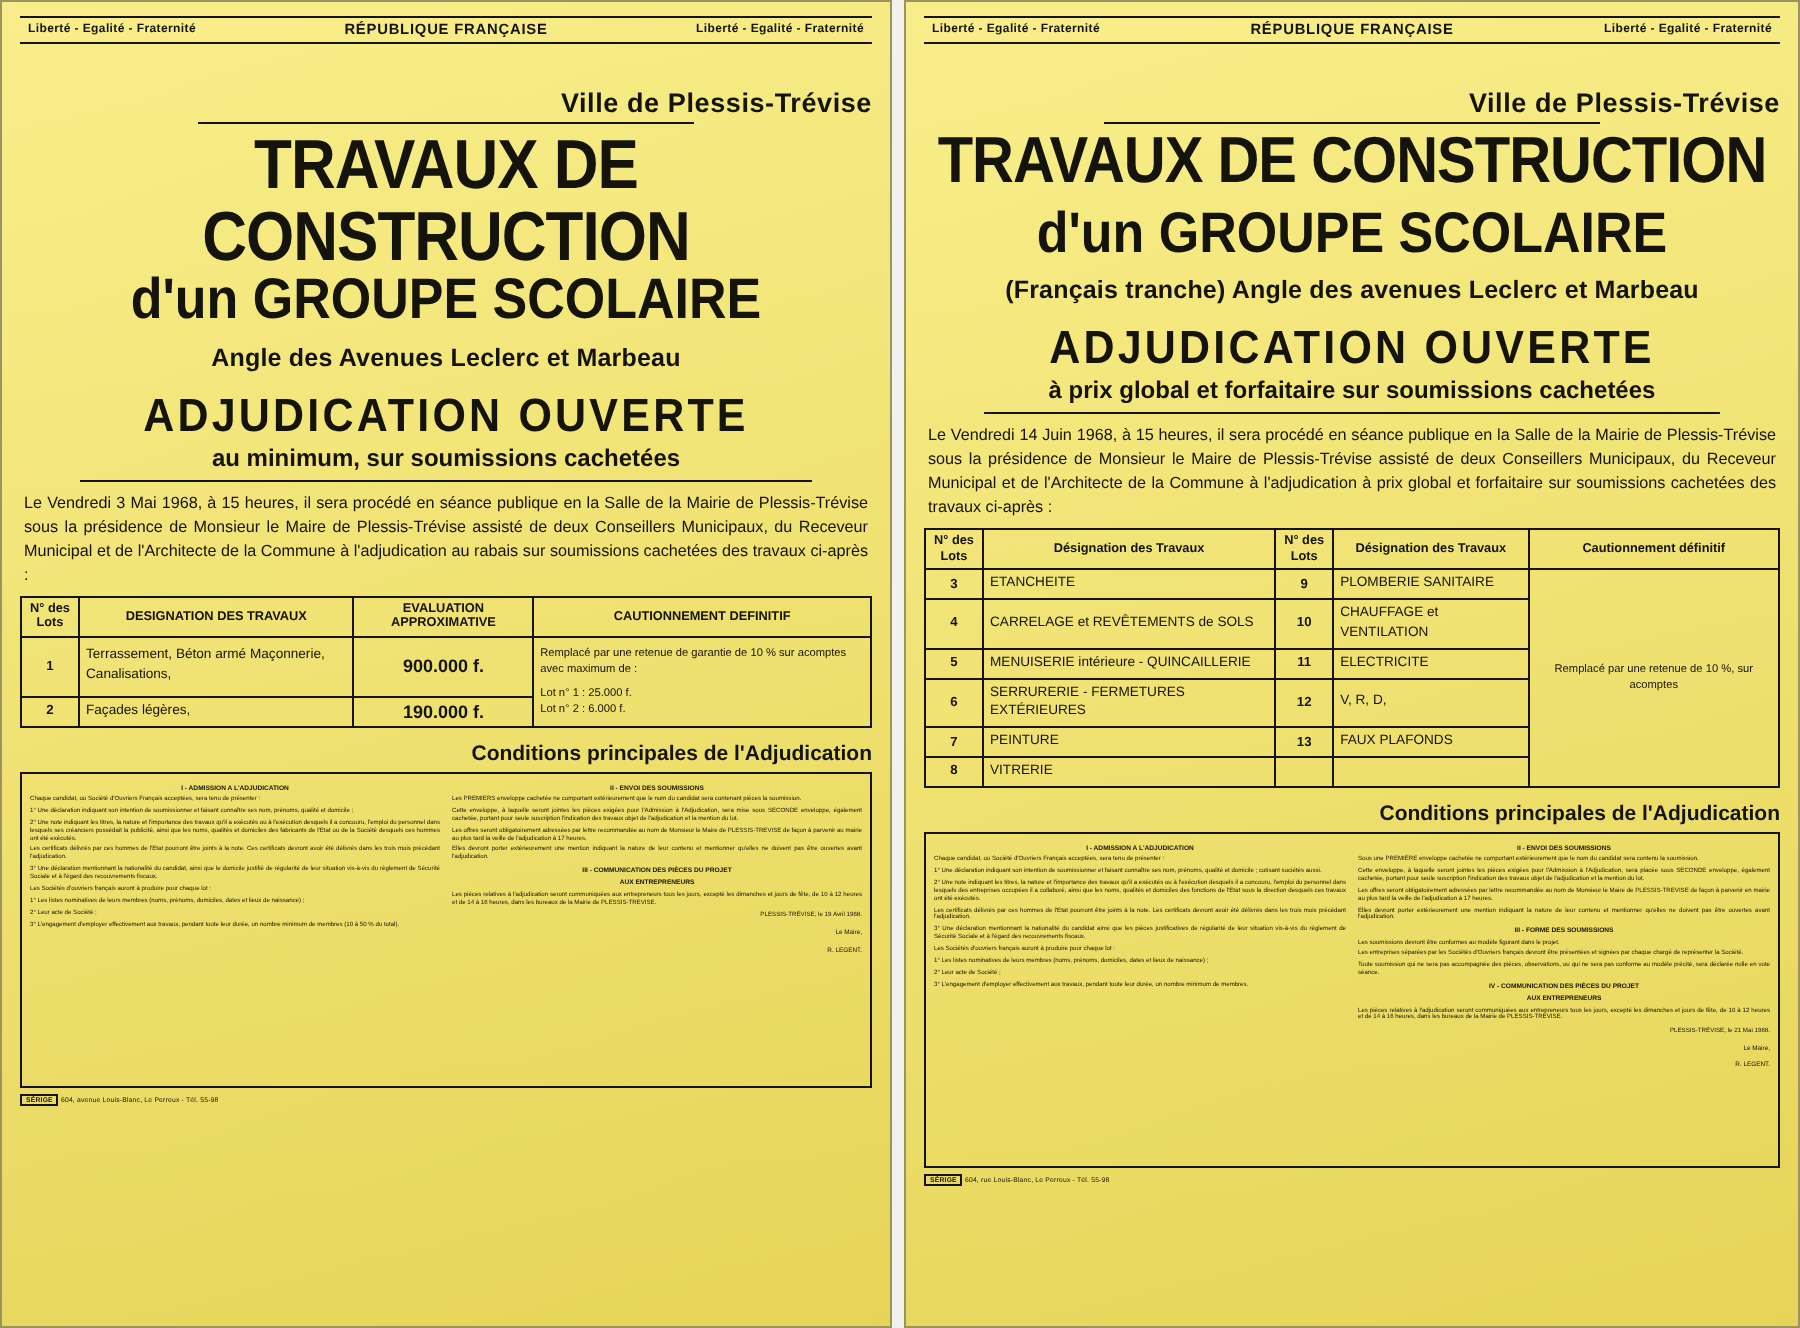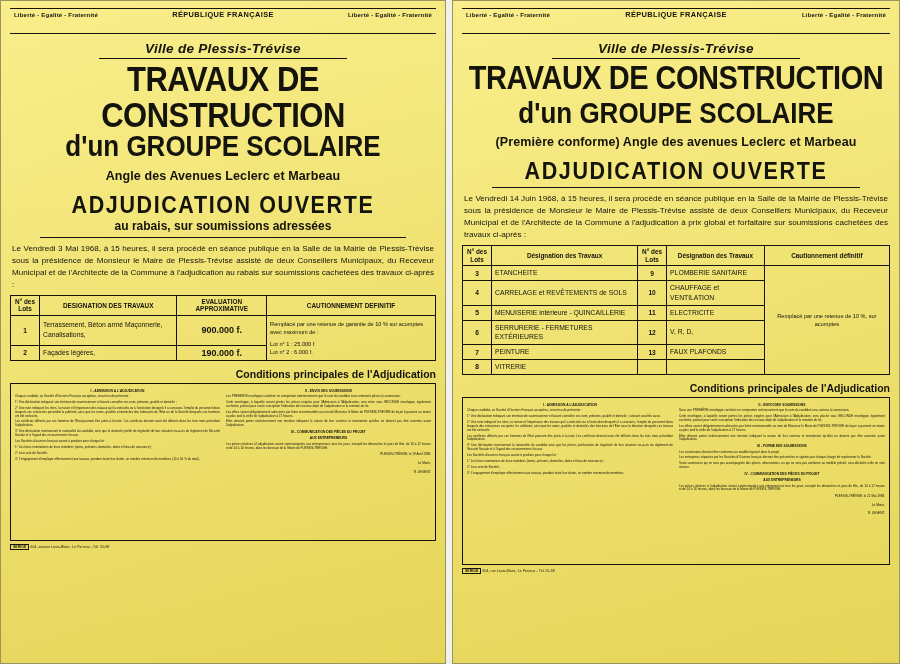--- a/index.html
+++ b/index.html
@@ -43,35 +43,34 @@
     padding: 7px 9px 6px 9px;
   }
 
   
   .topband {
     display: flex;
     justify-content: space-between;
     align-items: center;
     border-bottom: 1.5px solid #14130c;
     border-top: 1.5px solid #14130c;
-    padding: 1px 4px 14px 4px;
+    padding: 1px 4px 2px 4px;
     font-size: 6.2px;
     font-weight: bold;
     letter-spacing: .2px;
   }
   .topband .devise { font-size: 6px; }
   .topband .rf { font-size: 7.4px; letter-spacing: .4px; }
 
   .city {
-    text-align: center;
+    text-align: right;
     font-size: 13.5px;
     font-weight: bold;
     letter-spacing: .3px;
-    margin: 7px 0 1px 0;
-    font-style: italic;
+    margin: 22px 0 1px 0;
   }
   .city-rule {
     width: 58%;
     margin: 2px auto 3px auto;
     border-top: 1px solid #14130c;
   }
 
   .h1 {
     text-align: center;
     font-weight: bold;
@@ -214,21 +213,21 @@
     </div>
 
     <div class="city">Ville de Plessis-Trévise</div>
     <div class="city-rule"></div>
 
     <div class="h1">TRAVAUX DE CONSTRUCTION</div>
     <div class="h2">d'un GROUPE SCOLAIRE</div>
     <div class="h3">Angle des Avenues Leclerc et Marbeau</div>
 
     <div class="adj">ADJUDICATION  OUVERTE</div>
-    <div class="adj-sub">au rabais, sur soumissions adressées</div>
+    <div class="adj-sub">au minimum, sur soumissions cachetées</div>
     <div class="dots-rule"></div>
 
     <div class="para">Le Vendredi 3 Mai 1968, à 15 heures, il sera procédé en séance publique en la Salle de la Mairie de Plessis-Trévise sous la présidence de Monsieur le Maire de Plessis-Trévise assisté de deux Conseillers Municipaux, du Receveur Municipal et de l'Architecte de la Commune à l'adjudication au rabais sur soumissions cachetées des travaux ci-après :</div>
 
     <table class="lots">
       <thead>
         <tr>
           <th>N° des Lots</th>
           <th>DESIGNATION DES TRAVAUX</th>
           <th>EVALUATION APPROXIMATIVE</th>
@@ -298,25 +297,26 @@
       <span class="rf">RÉPUBLIQUE FRANÇAISE</span>
       <span class="devise">Liberté - Egalité - Fraternité</span>
     </div>
 
     <div class="city">Ville de Plessis-Trévise</div>
     <div class="city-rule"></div>
 
     <div class="h1 small">TRAVAUX DE CONSTRUCTION</div>
     <div class="h2">d'un GROUPE SCOLAIRE</div>
     <div class="h3">
-      <span>(Première conforme)</span>
+      <span>(Français tranche)</span>
       <span>Angle des avenues Leclerc et Marbeau</span>
     </div>
 
     <div class="adj">ADJUDICATION  OUVERTE</div>
+    <div class="adj-sub">à prix global et forfaitaire sur soumissions cachetées</div>
     <div class="dots-rule"></div>
 
     <div class="para">Le Vendredi 14 Juin 1968, à 15 heures, il sera procédé en séance publique en la Salle de la Mairie de Plessis-Trévise sous la présidence de Monsieur le Maire de Plessis-Trévise assisté de deux Conseillers Municipaux, du Receveur Municipal et de l'Architecte de la Commune à l'adjudication à prix global et forfaitaire sur soumissions cachetées des travaux ci-après :</div>
 
     <table class="lots">
       <thead>
         <tr>
           <th>N° des Lots</th>
           <th>Désignation des Travaux</th>
           <th>N° des Lots</th>

